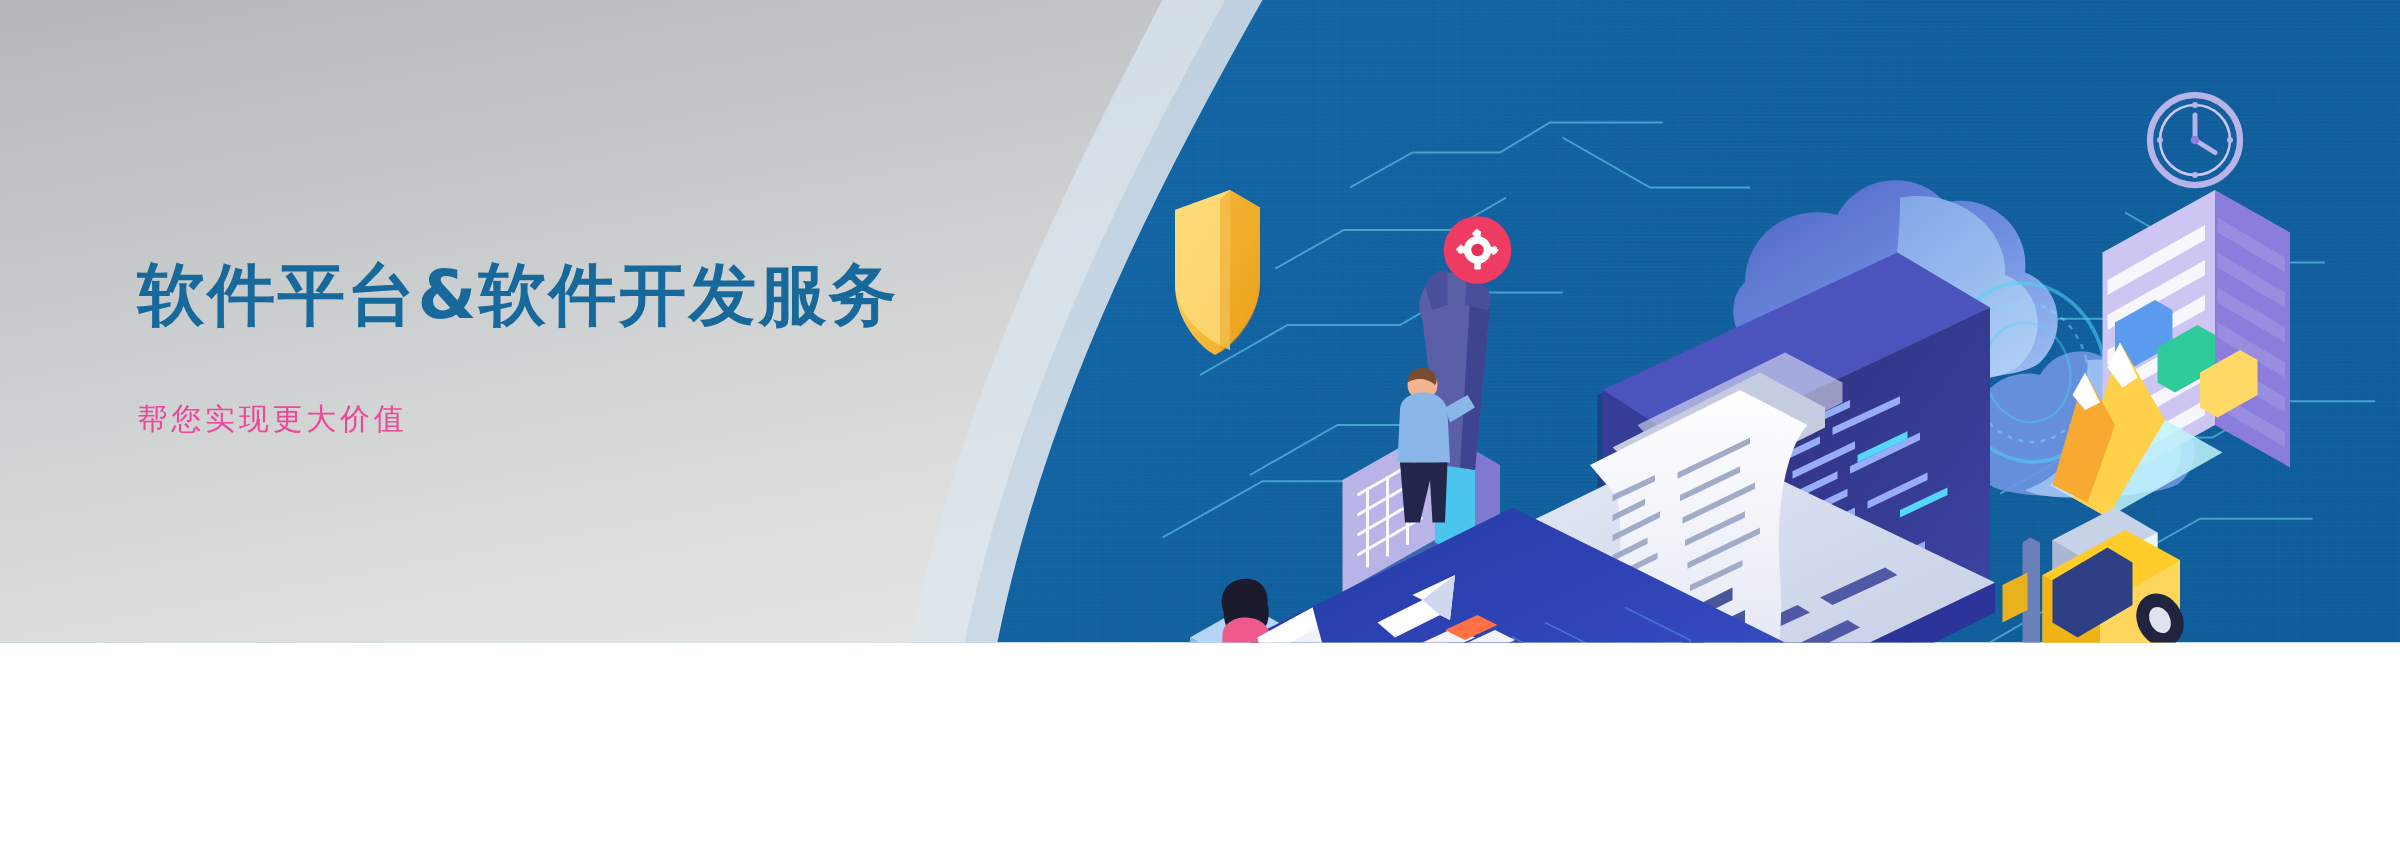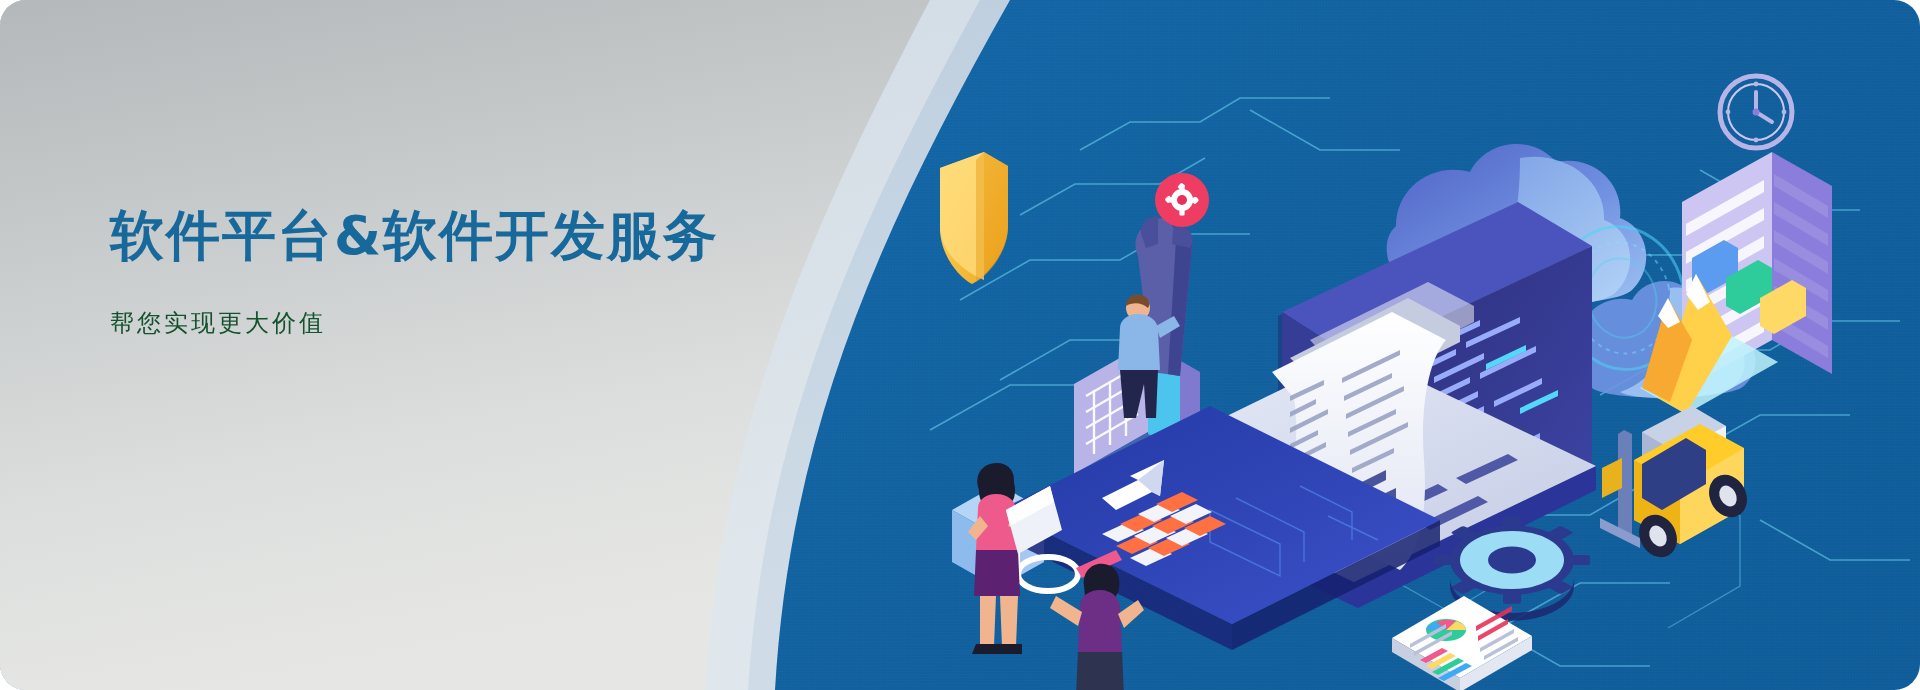--- a/index.html
+++ b/index.html
@@ -1,22 +1,21 @@
 <!DOCTYPE html>
 <html><head>
 <meta charset="utf-8">
 <style>
   html,body{margin:0;padding:0;background:#fff;}
   body{font-family:"Liberation Sans","DejaVu Sans",sans-serif;}
 
   #banner{
     position:relative;
-    width:1920px;height:690px;
+    width:1920px;height:514px;
     overflow:hidden;
-    border-radius:26px;
   }
 
   
   .bg-blue{
     position:absolute;inset:0;
     background:
       linear-gradient(135deg,#1b6faf 0%,#1366a6 38%,#12619f 62%,#0f5d9b 100%);
   }
   .bg-blue-texture{
     position:absolute;inset:0;
@@ -36,24 +35,24 @@
     font-size:54px;
     line-height:1.15;
     font-weight:700;
     letter-spacing:2px;
     color:#17699c;
     margin:0;
     white-space:nowrap;
     font-family:"DejaVu Sans","Liberation Sans",sans-serif;
   }
   .subline{
-    margin:40px 0 0 0;
+    margin:52px 0 0 0;
     font-size:24px;
     letter-spacing:3px;
-    color:#14532d;
+    color:#ec4899;
     font-weight:400;
     font-family:"DejaVu Sans","Liberation Sans",sans-serif;
   }
 
   
   .illustration{
     position:absolute;
     left:880px;top:40px;
     width:1040px;height:650px;
     z-index:8;

